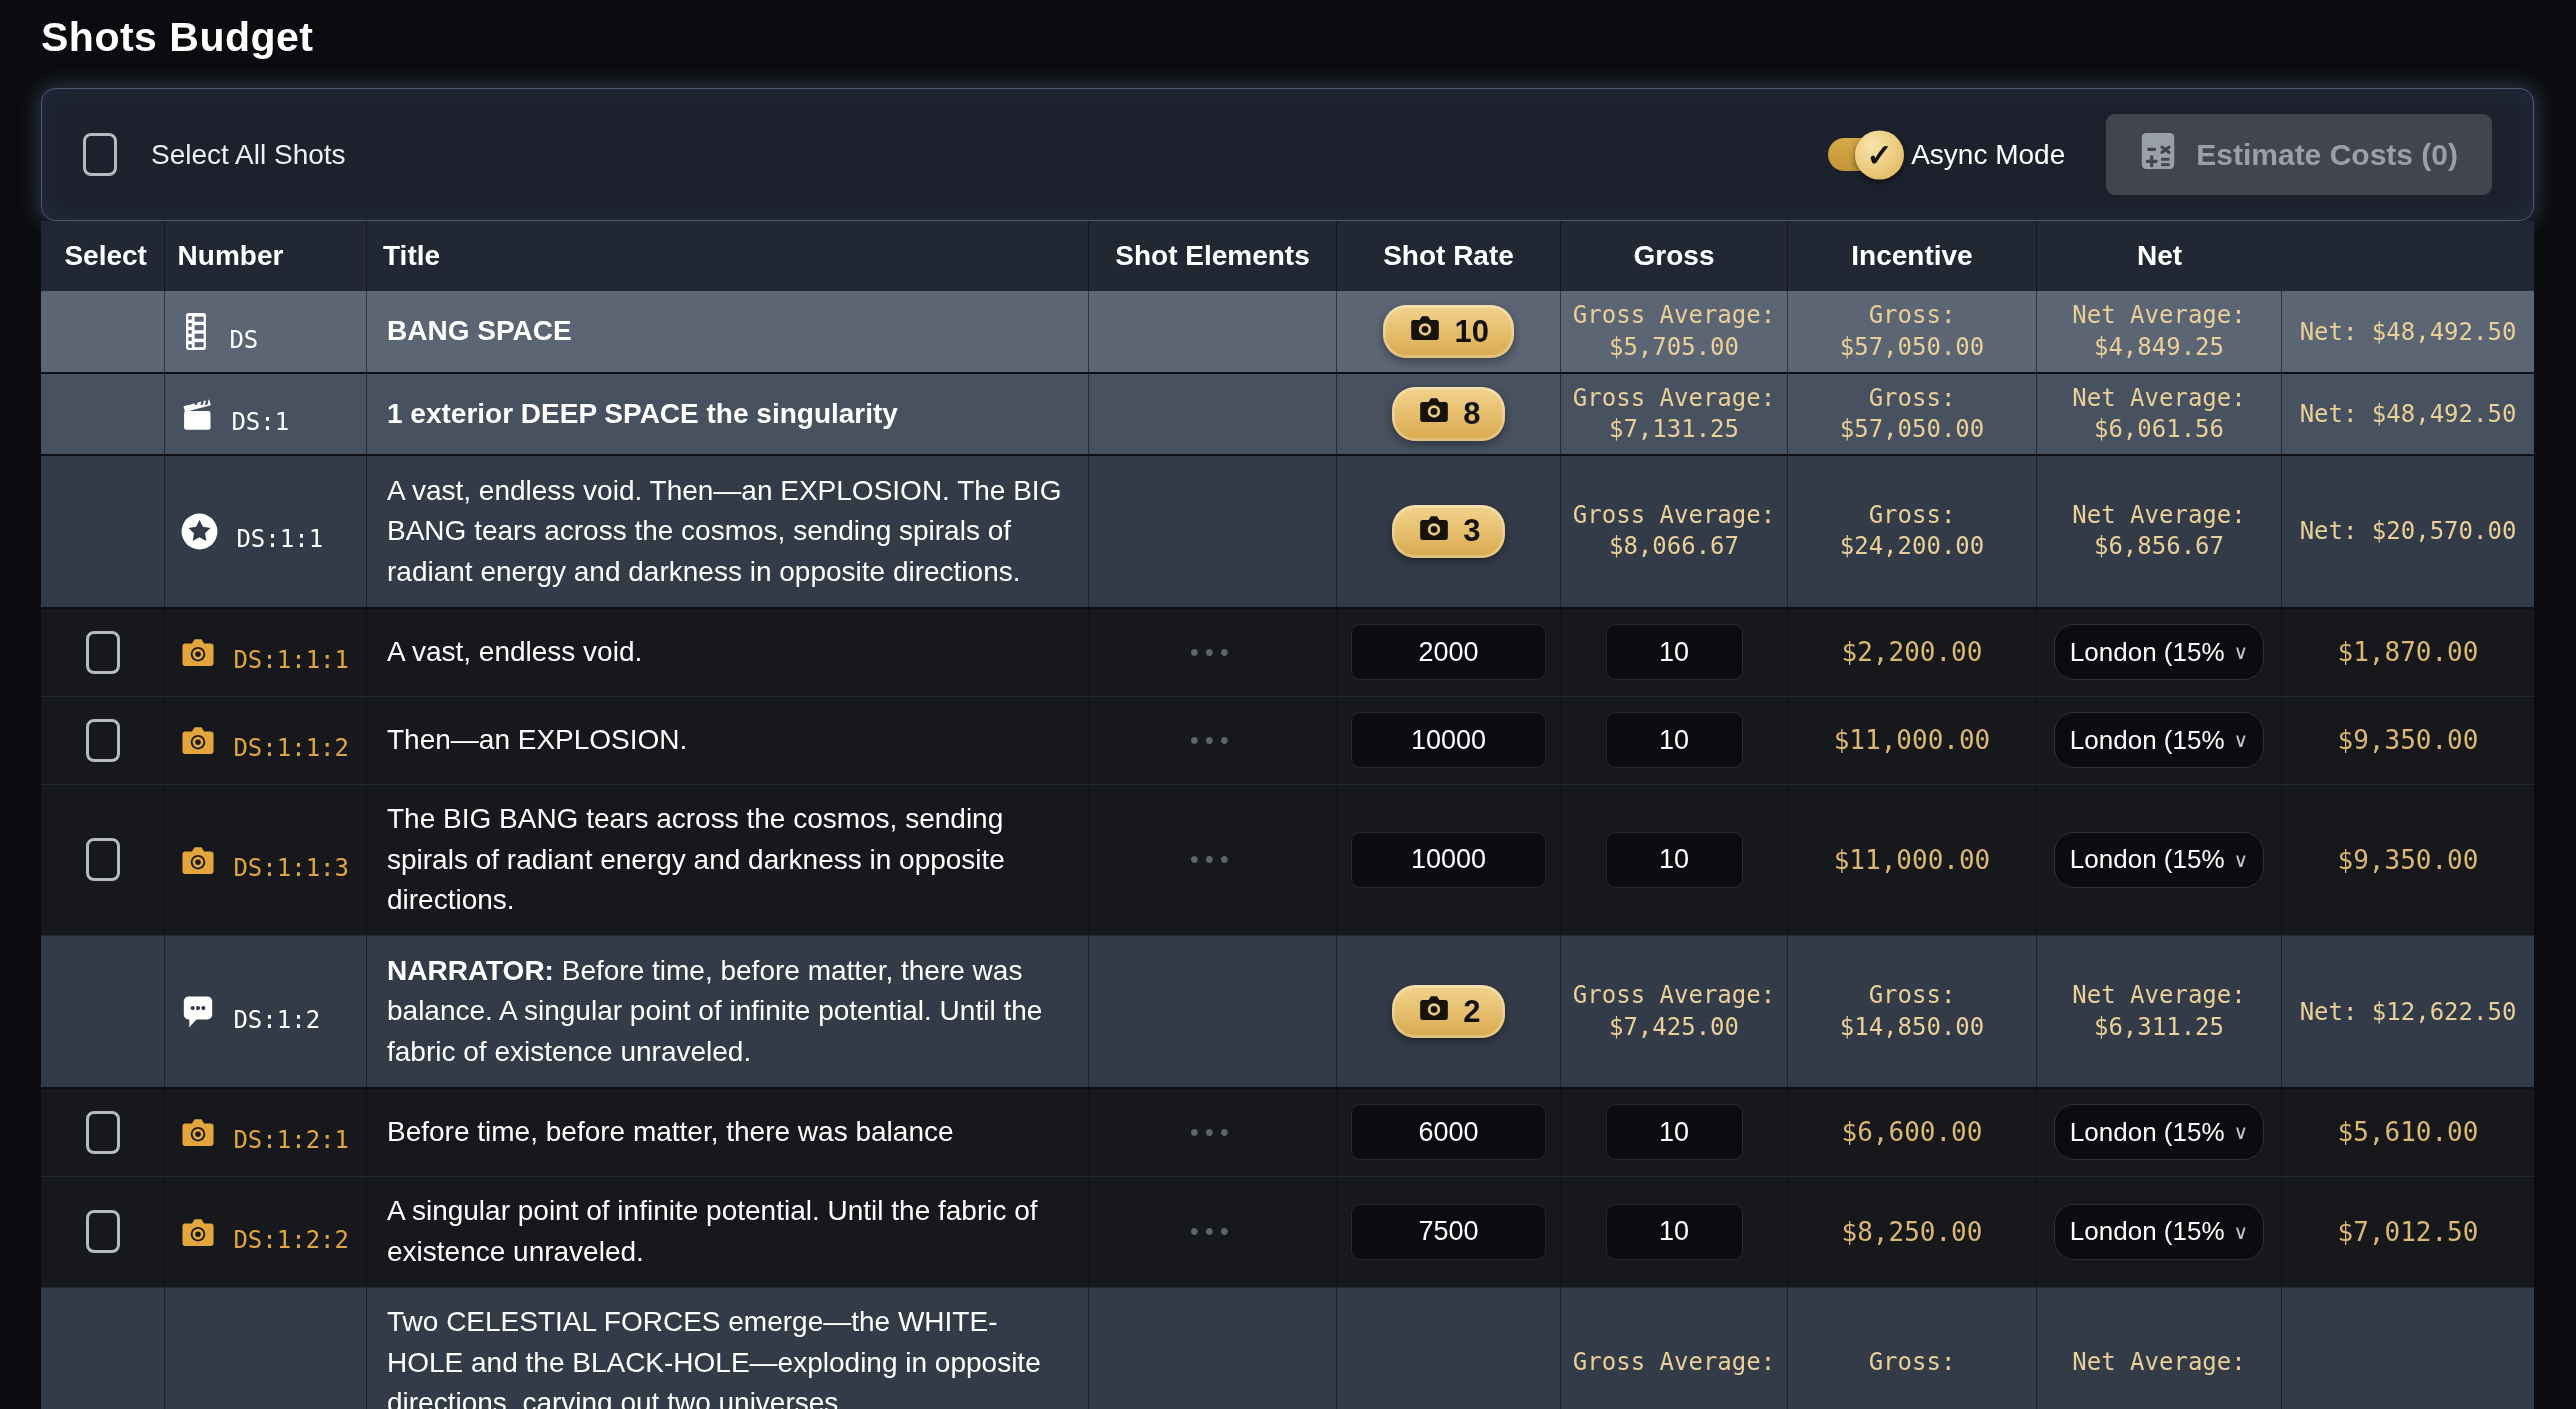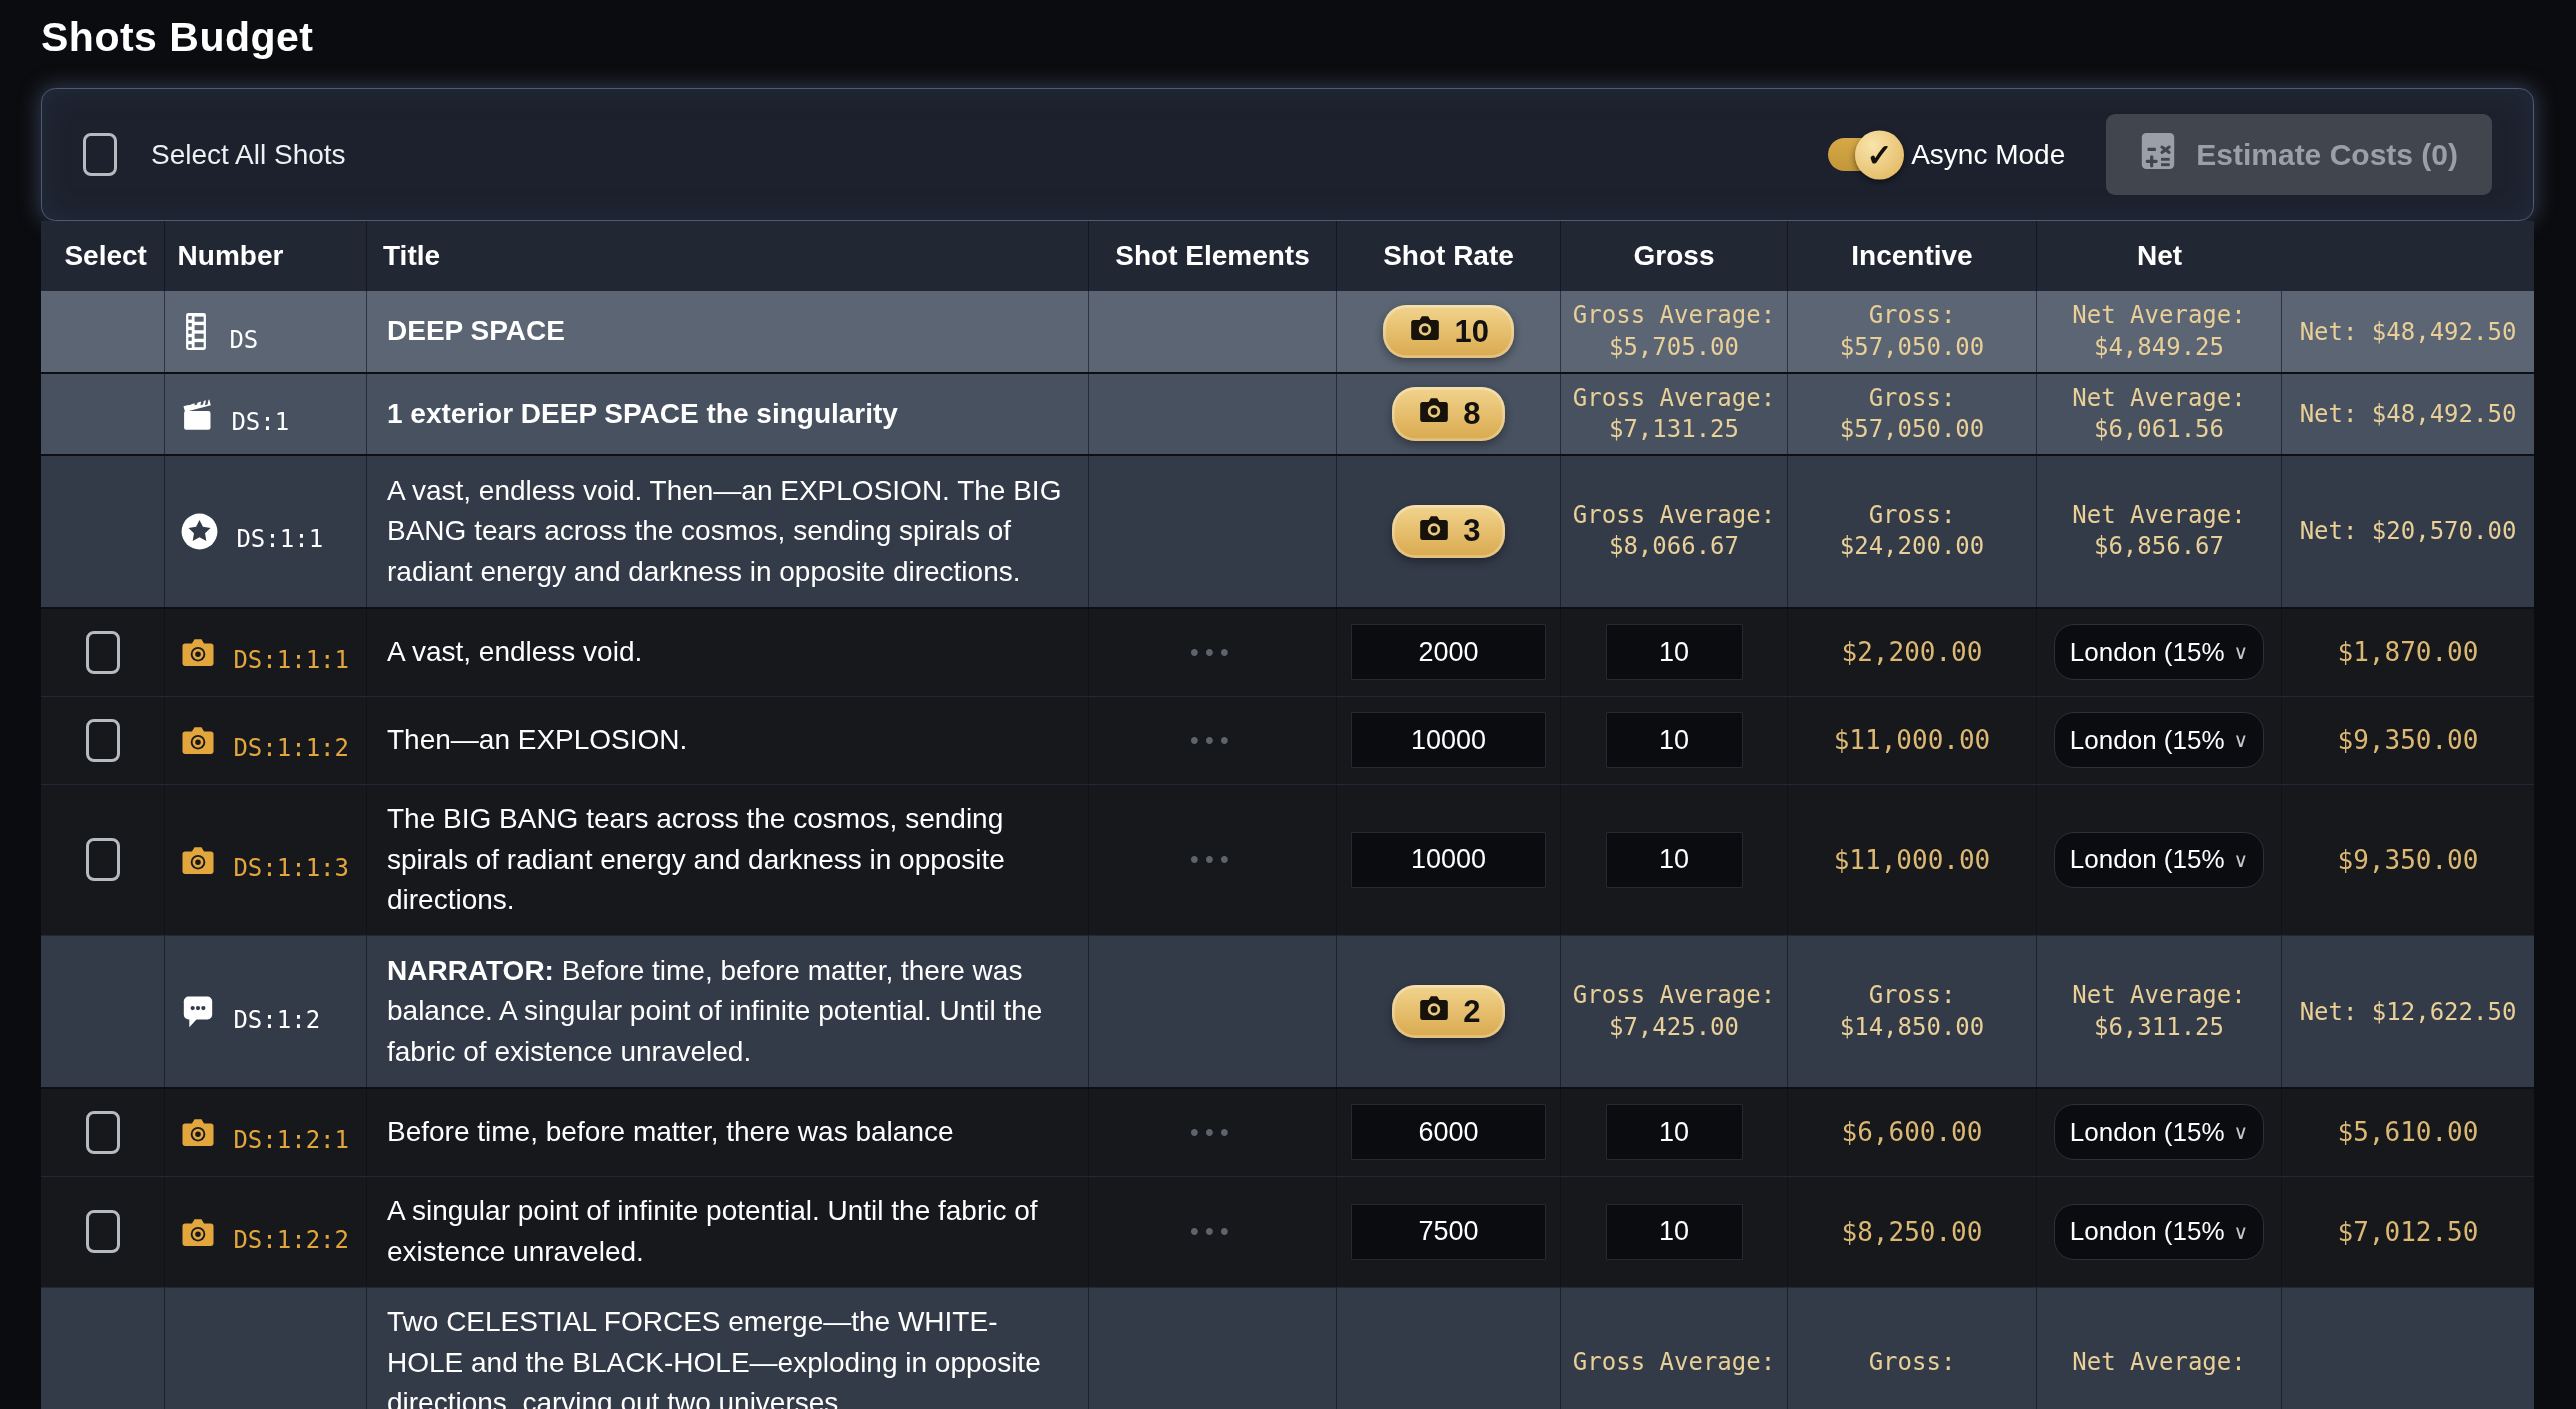--- a/index.html
+++ b/index.html
@@ -80,21 +80,21 @@
     box-shadow:0 3.6px 8px rgba(0,0,0,.35), inset 0 0 0 2.7px rgba(255,255,255,.28);
   }
   .agg {
     flex-direction:column; justify-content:center; 
     font-family:"DejaVu Sans Mono", monospace; font-size:24px;
     color:#e9cf98; line-height:1.3; text-align:center; padding:9px 3.6px;
   }
   .net-agg { font-family:"DejaVu Sans Mono", monospace; font-size:24px; color:#e9cf98; padding:0 9px; white-space:nowrap; }
   .money { font-family:"DejaVu Sans Mono", monospace; font-size:26px; color:#dcb873; white-space:nowrap; }
   .num-input {
-    background:#0b0c10; border:1.8px solid #26292f; border-radius:1px;
+    background:#0b0c10; border:1.8px solid #26292f; border-radius:9px;
     height:56px; color:#ffffff; font-size:27px; text-align:center;
     font-family:"Liberation Sans", sans-serif;
   }
   .rate-input { width:195px; }
   .margin-input { width:137px; }
   .selbox {
     display:flex; align-items:center; gap:9px;
     background:#0b0c10; border:1.8px solid #2c303a; border-radius:20px;
     height:56px; padding:0 14.4px; color:#ffffff; font-size:26px; cursor:pointer; white-space:nowrap;
   }
@@ -158,21 +158,21 @@
               <rect x="6.6" y="23" width="2.4" height="2.6" fill="#5b6573"></rect>
       <rect x="11" y="3.5" width="6.4" height="3.6" fill="#5b6573"></rect>
               <rect x="11" y="9.5" width="6.4" height="3.6" fill="#5b6573"></rect>
               <rect x="11" y="15.5" width="6.4" height="3.6" fill="#5b6573"></rect>
               <rect x="11" y="21.5" width="6.4" height="3.6" fill="#5b6573"></rect>
     </svg>
           </span>
           <span class="code" data-name="shot-number">DS</span>
         </div>
         <div class="c title-c" data-name="title-cell">
-          <span data-name="shot-title">DEEP SPACE</span>
+          <span data-name="shot-title">BANG SPACE</span>
         </div>
         <div class="c elem-c" data-name="shot-elements-cell"></div>
         <div class="c rate-c" data-name="shot-rate-cell">
           <div class="badge" data-name="shot-count-badge">
             <span class="icon" data-name="camera-icon"><svg width="34" height="31" viewBox="0 0 24 22">
       <path d="M4 5.6h4.2L9.8 3h4.4l1.6 2.6H20a1.8 1.8 0 0 1 1.8 1.8V18a1.8 1.8 0 0 1-1.8 1.8H4A1.8 1.8 0 0 1 2.2 18V7.4A1.8 1.8 0 0 1 4 5.6Z" fill="#17130a"></path>
       <circle cx="12" cy="12.4" r="4.4" fill="#e9c97f"></circle>
       <circle cx="12" cy="12.4" r="2.4" fill="#17130a"></circle>
     </svg></span>
             <span data-name="shot-count">10</span>

